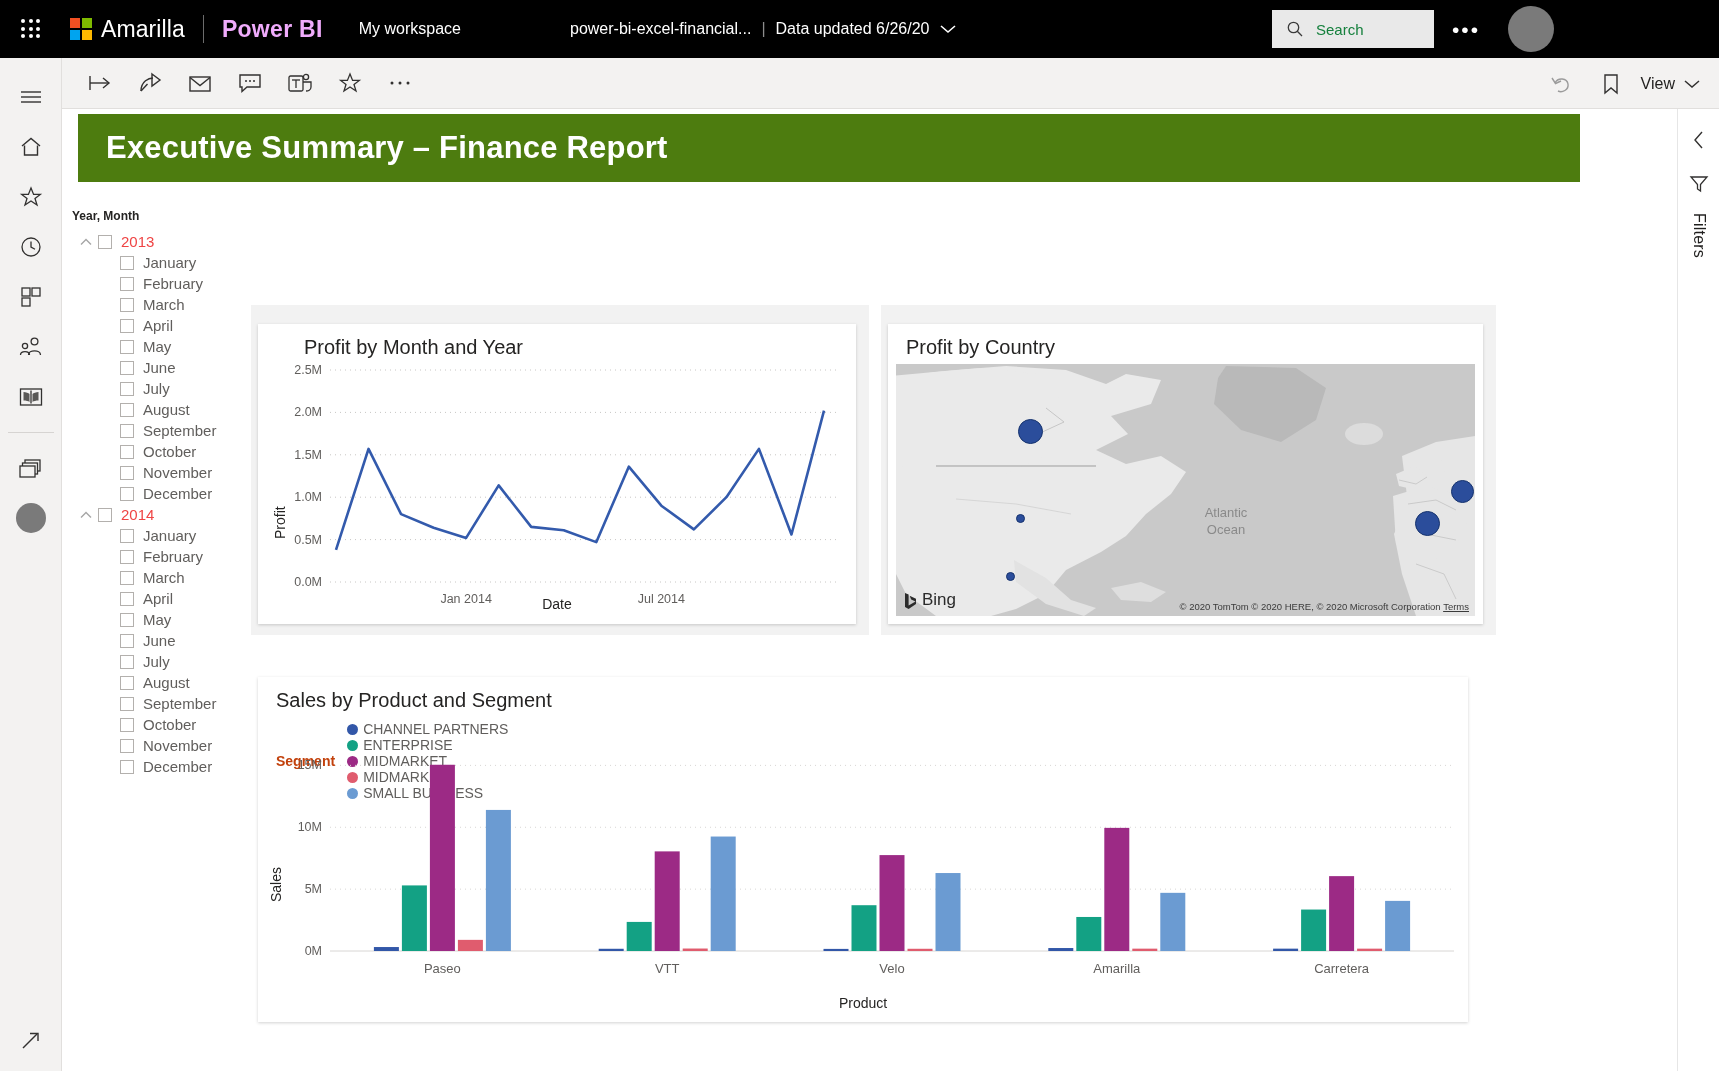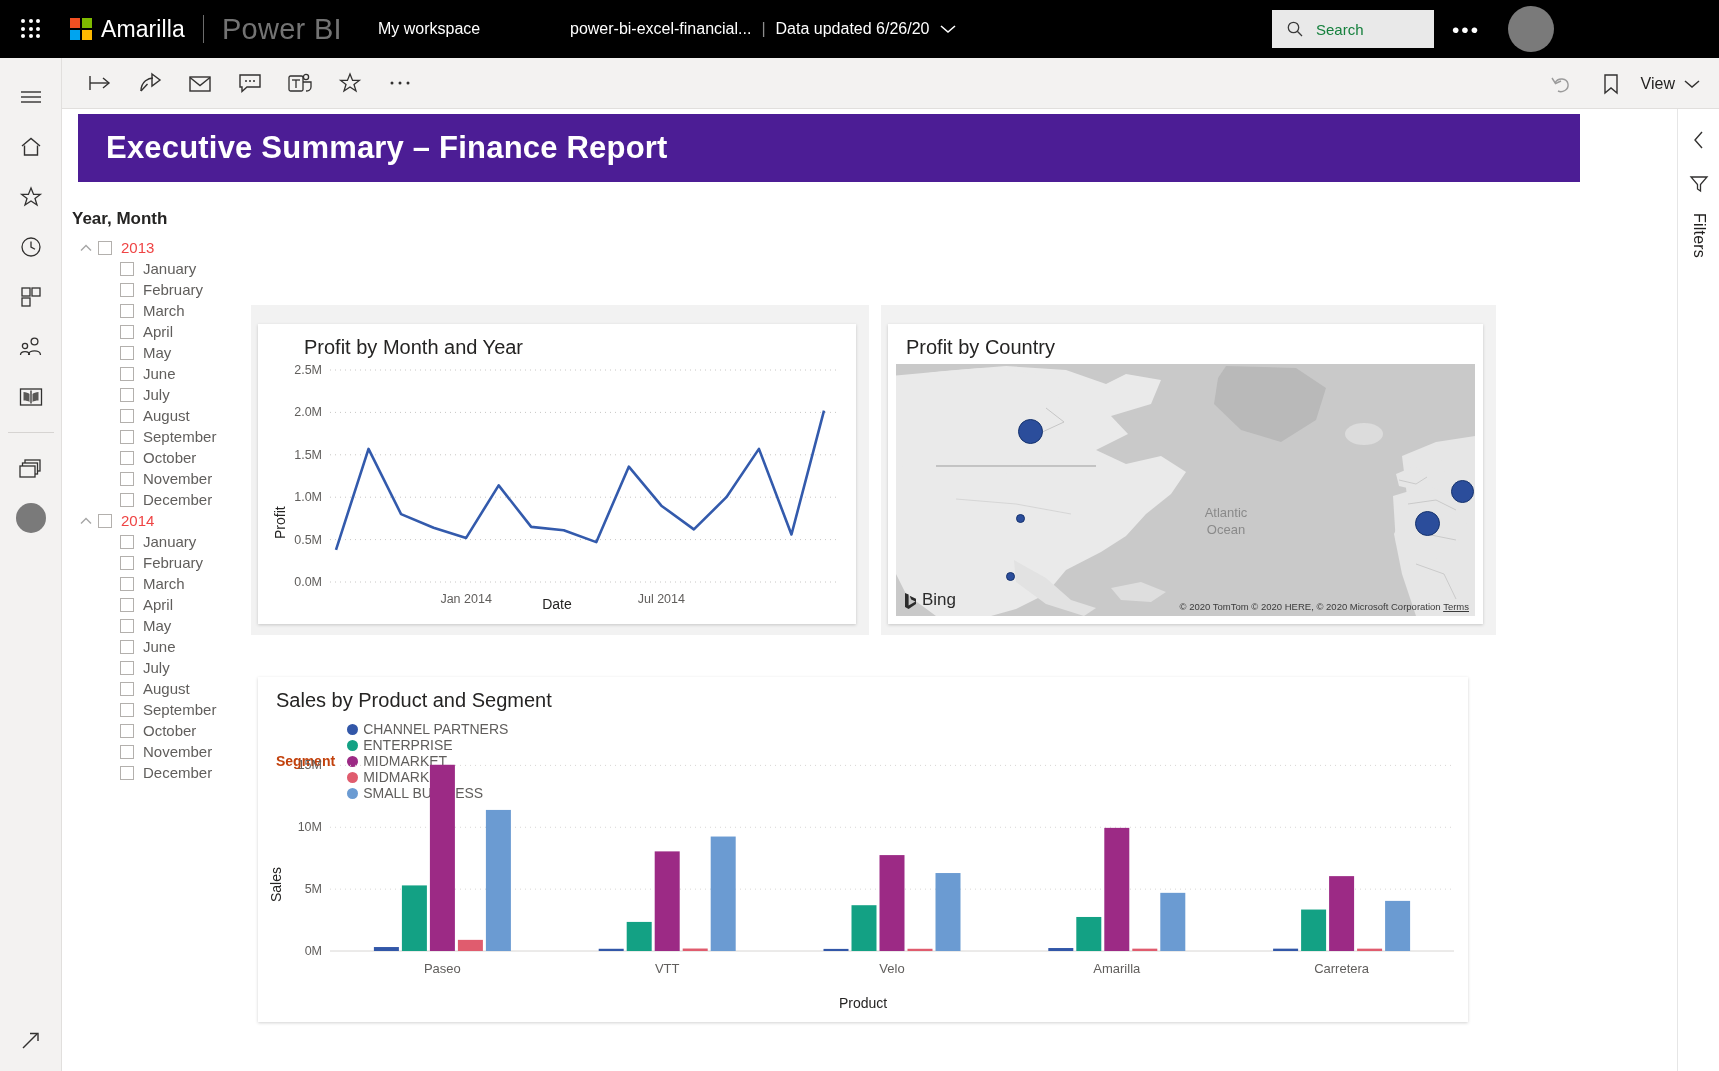--- a/index.html
+++ b/index.html
@@ -34,21 +34,21 @@
     gap: 2px;
   }
   .ms-squares i:nth-child(1){background:#f25022;}
   .ms-squares i:nth-child(2){background:#7fba00;}
   .ms-squares i:nth-child(3){background:#00a4ef;}
   .ms-squares i:nth-child(4){background:#ffb900;}
   .ms-name {
     color: #fff; font-size: 23px; margin-left: 9px; letter-spacing: .1px;
   }
   .vdiv { width: 1px; height: 28px; background: #6b6b6b; margin: 0 18px; }
-  .pbi-name { color: #737373; font-size: 29px; font-weight: 400; letter-spacing: .3px;}
+  .pbi-name { color: #f0abfc; font-size: 23px; font-weight: 700; letter-spacing: .3px;}
   .workspace { color:#fff; font-size: 16px; margin-left: 36px; cursor: pointer;}
   .report-title-grp {
     position: absolute; left: 570px; top: 0; height: 58px;
     display: flex; align-items: center; gap: 0px;
   }
   .report-name { color:#fff; font-size: 16px; }
   .tsep { color:#8d8d8d; font-size: 16px; margin: 0 10px; }
   .data-updated { color:#fff; font-size: 16px; }
   .chev-d { margin-left: 10px; display:inline-block; }
   .searchbox {
@@ -107,31 +107,31 @@
   }
 
   
   .canvas {
     position:absolute; top: 109px; left: 62px;
     width: 1615px; height: 962px; background:#ffffff;
   }
   .banner {
     position:absolute; left: 16px; top: 5px;
     width: 1502px; height: 68px;
-    background: #4c1d95;
+    background: #4d7c0f;
     display:flex; align-items:center;
   }
   .banner-txt {
     color:#ffffff; font-size: 31px; font-weight: 700; margin-left: 28px;
     letter-spacing:.2px;
   }
 
   
   .slicer { position:absolute; left: 10px; top: 100px; width: 185px; }
-  .slicer-title { font-size: 17px; font-weight: 700; color:#252423; margin-bottom: 8px; }
+  .slicer-title { font-size: 12px; font-weight: 700; color:#252423; margin-bottom: 8px; }
   .sl-row { display:flex; align-items:center; height: 21px; margin-bottom:0px; cursor:pointer; }
   .sl-year { padding-left: 6px; }
   .sl-month { padding-left: 48px; }
   .caret {
     width: 16px; height: 16px; margin-right: 4px;
     display:flex;align-items:center;justify-content:center;
   }
   .cbx {
     width: 14px; height: 14px; border: 1px solid #b3b0ad;
     background:#fff; margin-right: 9px; flex: none;

